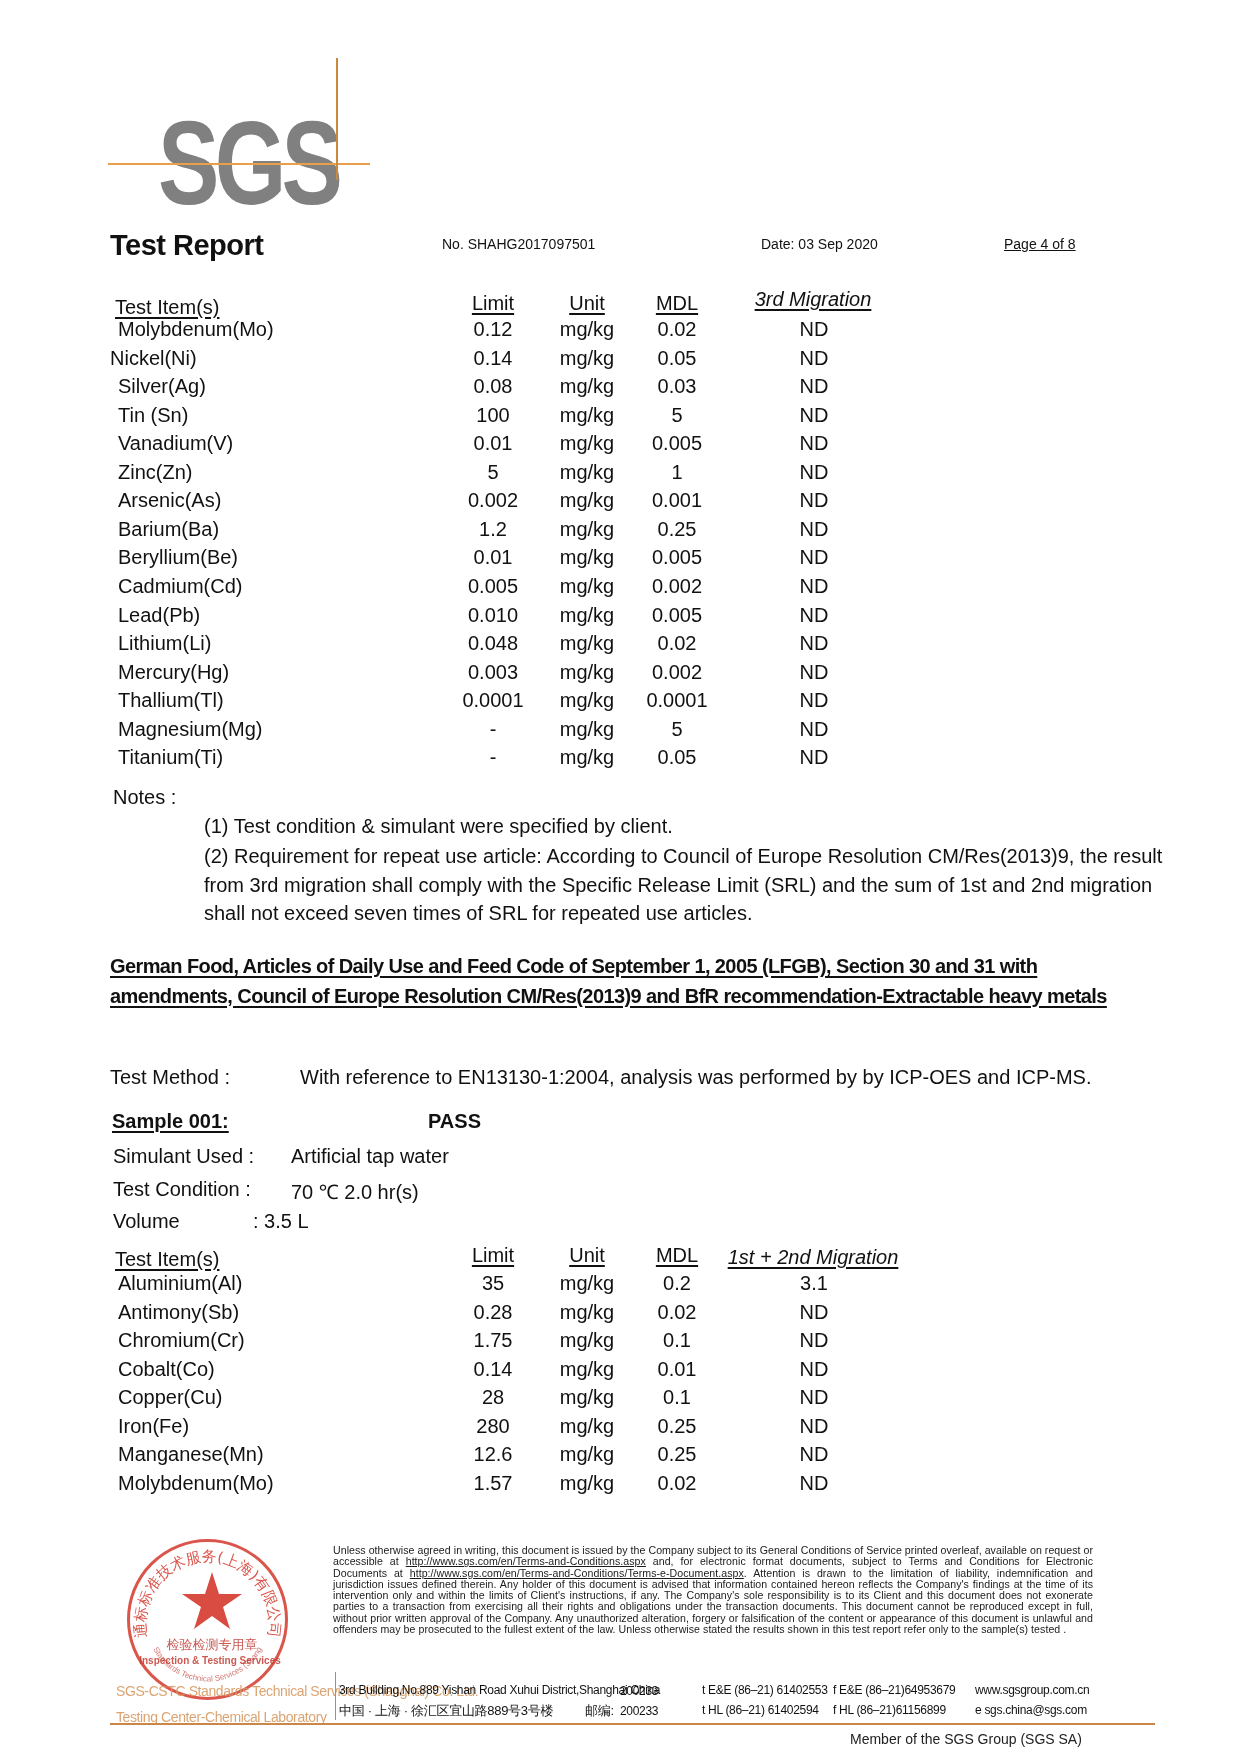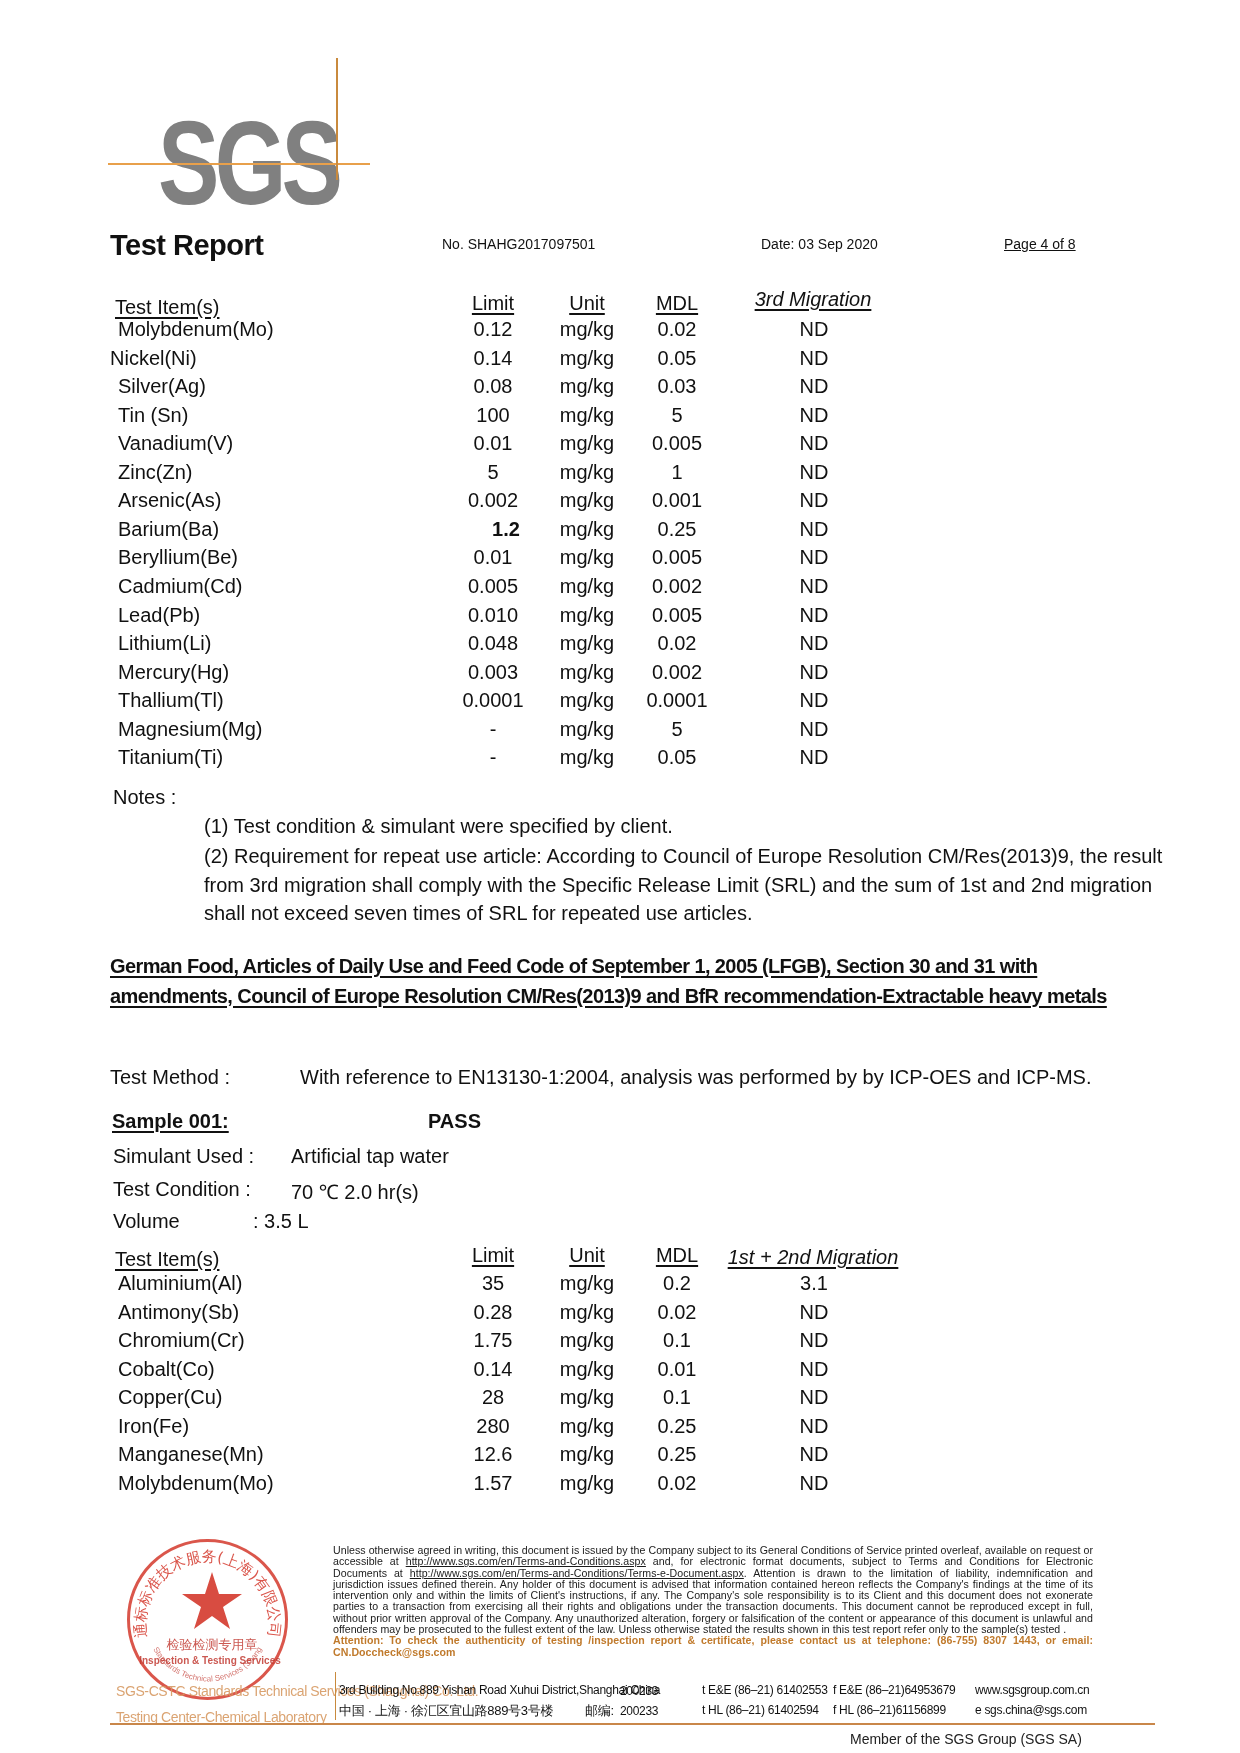--- a/index.html
+++ b/index.html
@@ -120,21 +120,21 @@
       </div>
       <div class="row" style="top: 489.3px;">
         <span class="name" style="left: 118px;">Arsenic(As)</span>
         <span class="c" style="left: 493px;">0.002</span>
         <span class="c" style="left: 587px;">mg/kg</span>
         <span class="c" style="left: 677px;">0.001</span>
         <span class="c" style="left: 814px;">ND</span>
       </div>
       <div class="row" style="top: 517.85px;">
         <span class="name" style="left: 118px;">Barium(Ba)</span>
-        <span class="c" style="left: 506px; font-weight: bold;">1.2</span>
+        <span class="c" style="left: 493px;">1.2</span>
         <span class="c" style="left: 587px;">mg/kg</span>
         <span class="c" style="left: 677px;">0.25</span>
         <span class="c" style="left: 814px;">ND</span>
       </div>
       <div class="row" style="top: 546.4px;">
         <span class="name" style="left: 118px;">Beryllium(Be)</span>
         <span class="c" style="left: 493px;">0.01</span>
         <span class="c" style="left: 587px;">mg/kg</span>
         <span class="c" style="left: 677px;">0.005</span>
         <span class="c" style="left: 814px;">ND</span>
@@ -289,21 +289,20 @@
   <text x="85" y="127" text-anchor="middle" font-family="Liberation Sans, sans-serif" font-size="10" font-weight="bold" fill="#c23b33" opacity="0.85">Inspection &amp; Testing Services</text>
   <text font-family="Liberation Sans, sans-serif" font-size="8" fill="#c23b33" opacity="0.7">
     <textPath href="#ringBottom" startOffset="50%" text-anchor="middle">SGS-CSTC Standards Technical Services (Shanghai) Co. Ltd.</textPath>
   </text>
 </svg>
 <div class="abs stamp-caption" style="left:116px; top:1683px;">SGS-CSTC Standards Technical Services (Shanghai) Co. Ltd.</div>
 <div class="abs stamp-caption" style="left:116px; top:1709px;">Testing Center-Chemical Laboratory</div>
 
 <div class="legal">
   <span>Unless otherwise agreed in writing, this document is issued by the Company subject to its General Conditions of Service printed overleaf, available on request or accessible at </span><a>http://www.sgs.com/en/Terms-and-Conditions.aspx</a><span> and, for electronic format documents, subject to Terms and Conditions for Electronic Documents at </span><a>http://www.sgs.com/en/Terms-and-Conditions/Terms-e-Document.aspx</a><span>. Attention is drawn to the limitation of liability, indemnification and jurisdiction issues defined therein. Any holder of this document is advised that information contained hereon reflects the Company's findings at the time of its intervention only and within the limits of Client's instructions, if any. The Company's sole responsibility is to its Client and this document does not exonerate parties to a transaction from exercising all their rights and obligations under the transaction documents. This document cannot be reproduced except in full, without prior written approval of the Company. Any unauthorized alteration, forgery or falsification of the content or appearance of this document is unlawful and offenders may be prosecuted to the fullest extent of the law. Unless otherwise stated the results shown in this test report refer only to the sample(s) tested .</span>
-  <div class="attention">Attention: To check the authenticity of testing /inspection report &amp; certificate, please contact us at telephone: (86-755) 8307 1443, or email: CN.Doccheck@sgs.com</div>
 </div>
 
 <div class="addr-bar"></div>
 <div class="abs addr" style="left:339px; top:1683px;">3rd Building,No.889 Yishan Road Xuhui District,Shanghai China</div>
 <div class="abs addr" style="left:620px; top:1684px;">200233</div>
 <div class="abs addr" style="left:702px; top:1683px;">t E&amp;E (86–21) 61402553</div>
 <div class="abs addr" style="left:833px; top:1683px;">f E&amp;E (86–21)64953679</div>
 <div class="abs addr" style="left:975px; top:1683px;">www.sgsgroup.com.cn</div>
 
 <div class="abs addr" style="left:339px; top:1702px; font-size:13px;">中国 · 上海 · 徐汇区宜山路889号3号楼</div>

